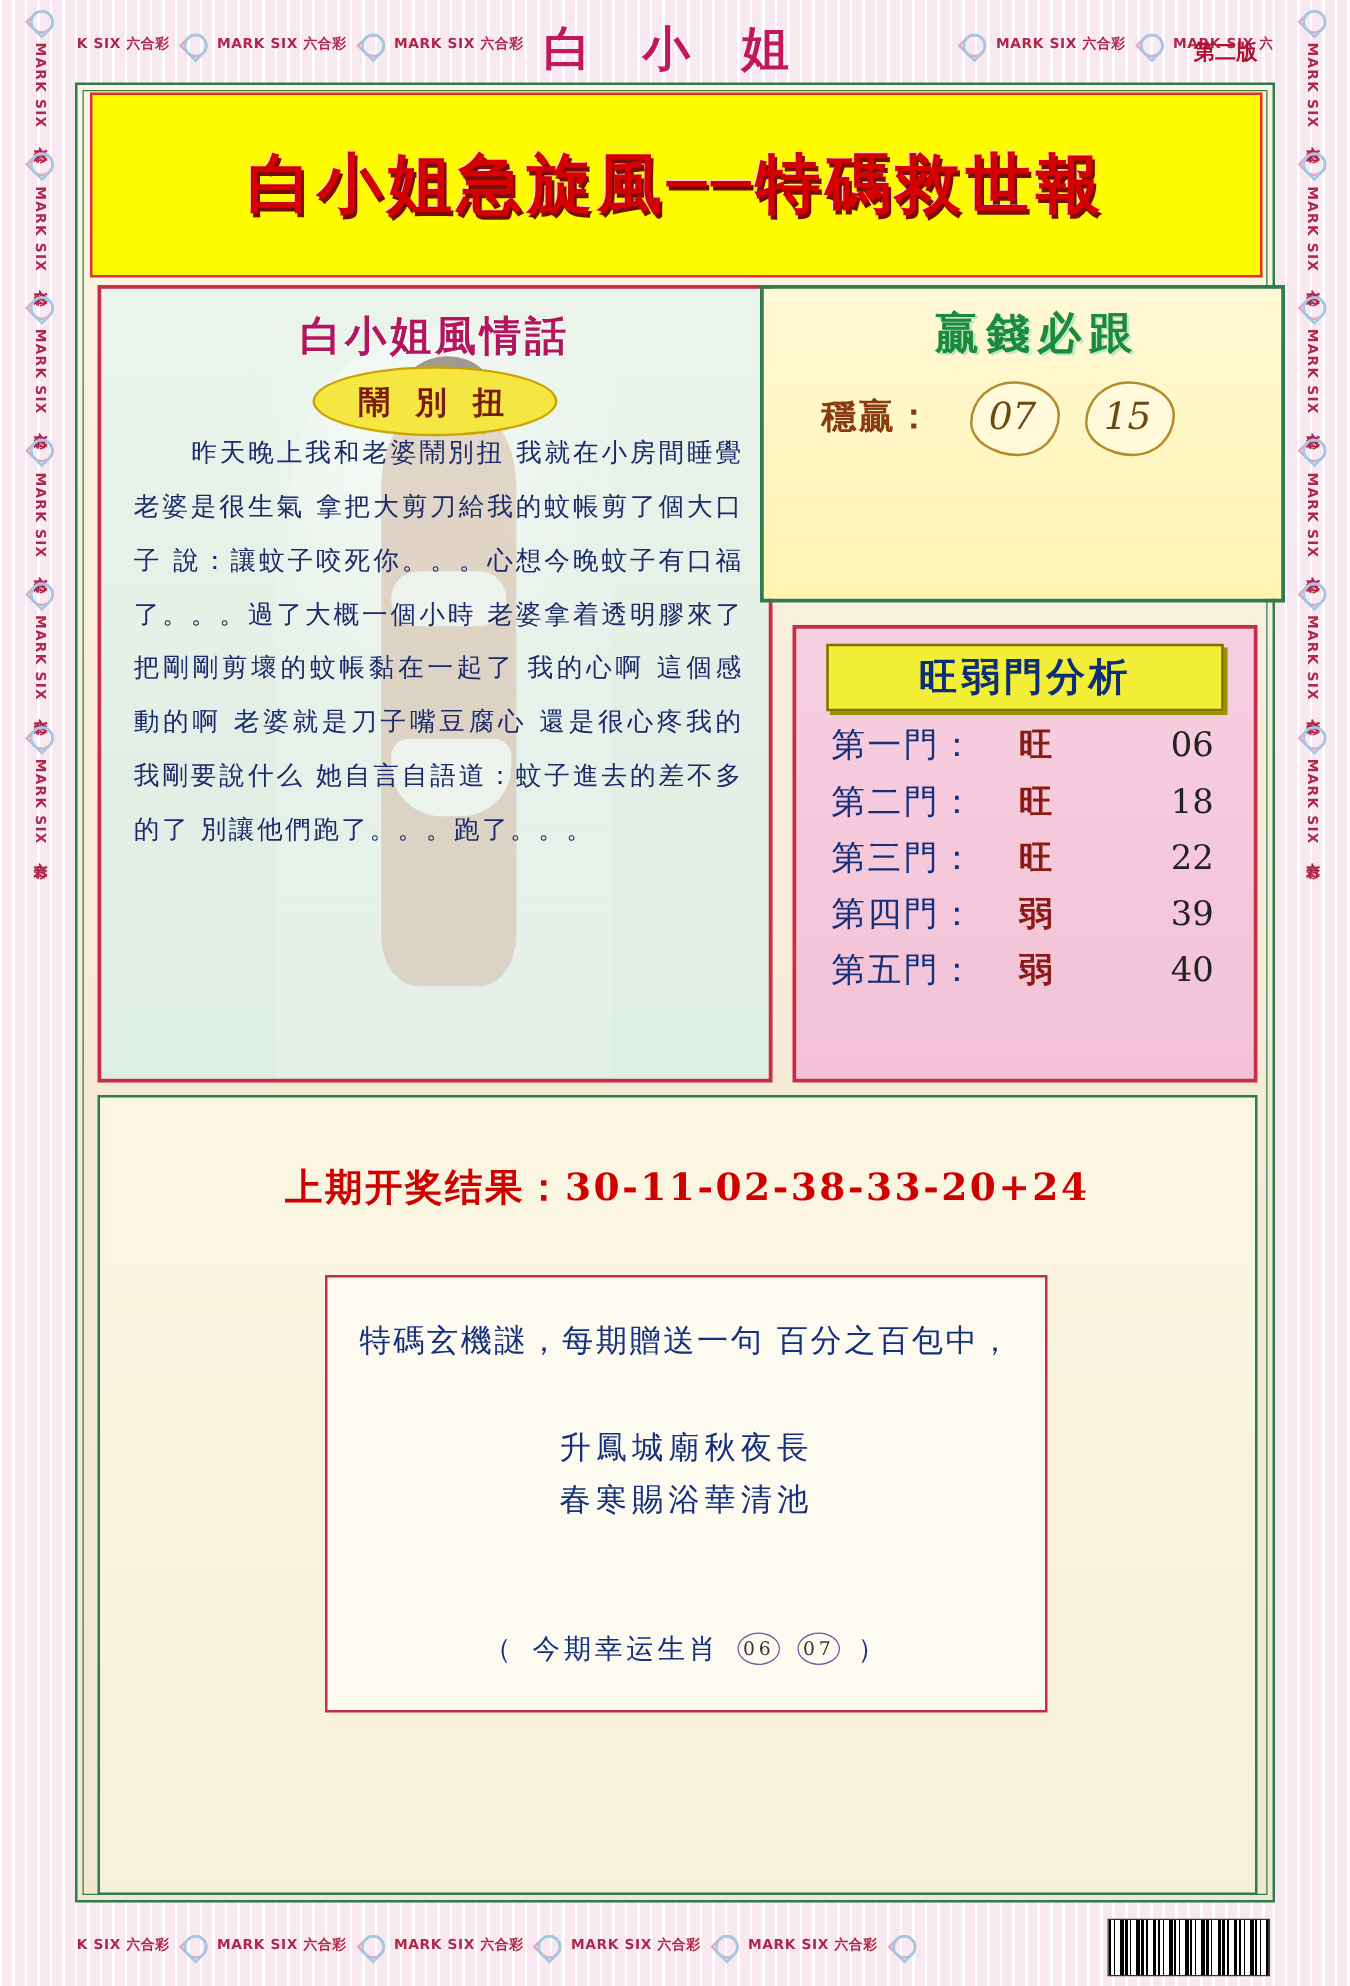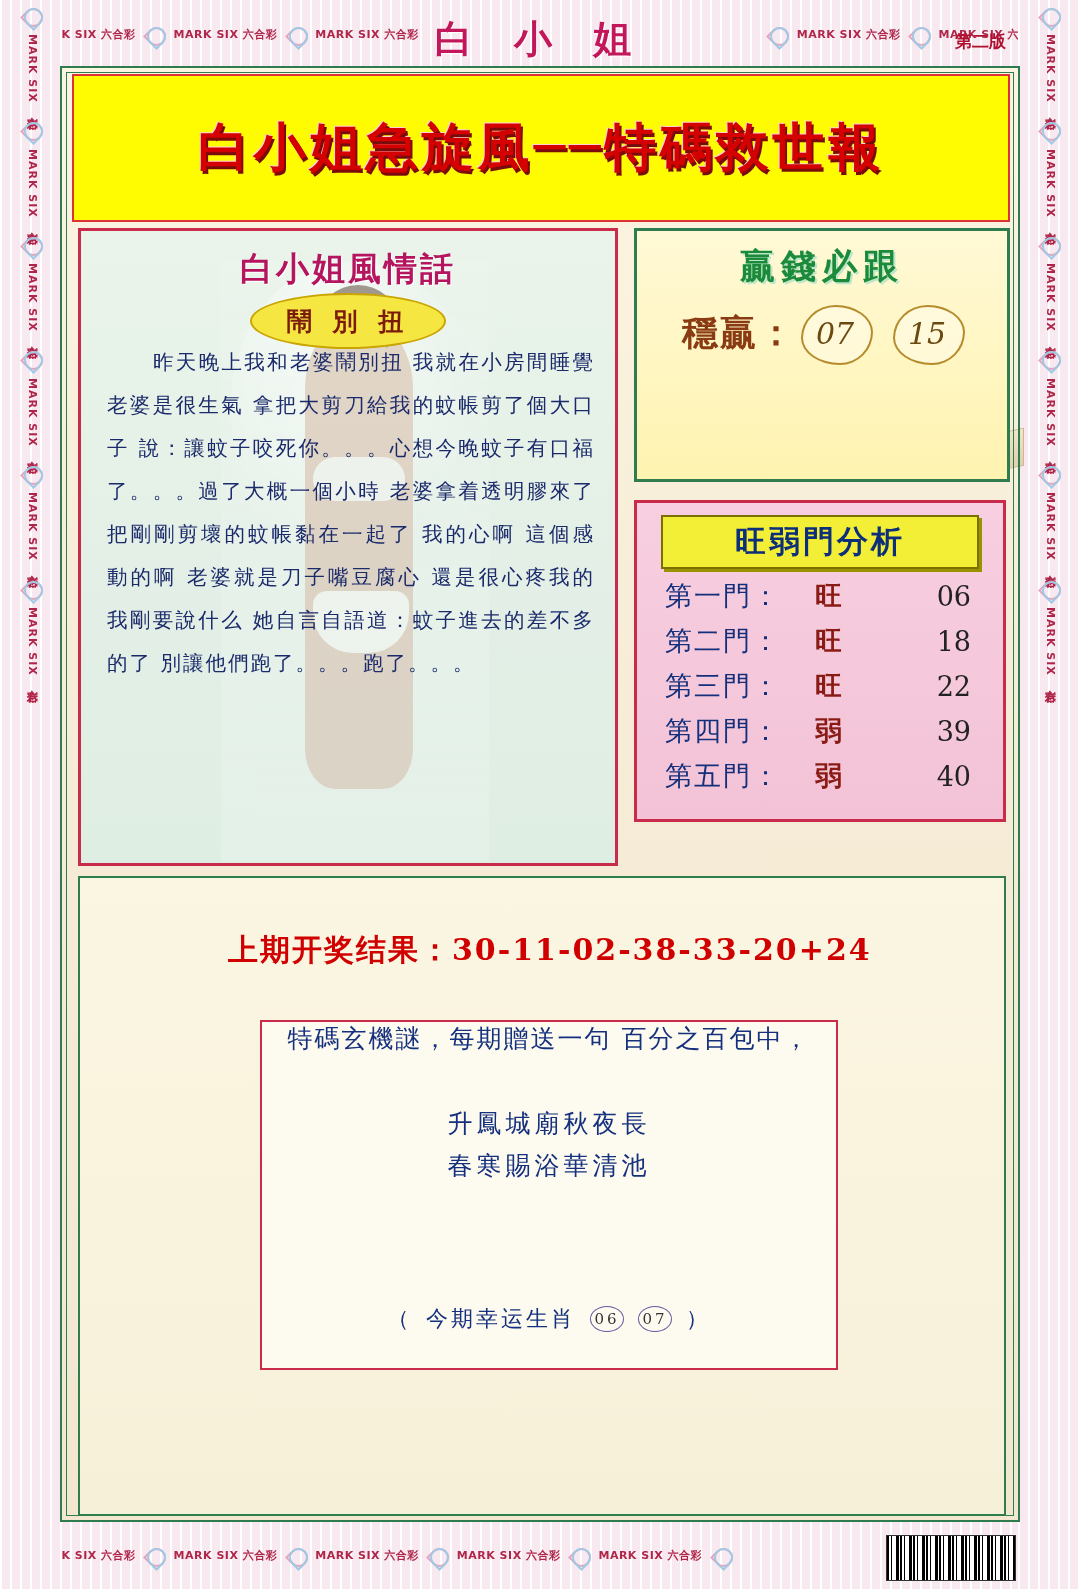--- a/index.html
+++ b/index.html
@@ -180,59 +180,60 @@
     position: absolute; left: 92px; top: 330px; width: 96px; height: 62px;
     background: #f6f3ee; border-radius: 14px 14px 40px 40px;
   }
   .ph-shade {
     position: absolute; left: 0; top: 0; width: 268px; height: 600px;
     background: linear-gradient(180deg, rgba(238,246,240,.45), rgba(231,243,236,.62));
   }
 
   
   .win-panel {
-    position: absolute; left: 634px; top: 228px;
-    width: 376px; height: 254px;
+    position: absolute; left: 608px; top: 228px;
+    width: 420px; height: 254px;
     border: 3px solid #2f7d4f;
     background: linear-gradient(180deg,#fff9d6 0%,#fff3b0 100%);
+    padding-left: 24px;
   }
   .win-title {
     text-align: center; margin-top: 12px;
     font-family: "DejaVu Serif", serif;
     font-size: 35px; font-weight: bold;
     color: #1b8a3a; letter-spacing: 6px;
     text-shadow: 2px 2px 0 #bfe6c8;
   }
   .win-row {
     display: flex; align-items: center; margin: 12px 0 0 22px;
   }
   .win-label {
     font-family: "DejaVu Serif", serif;
-    font-size: 36px; font-weight: bold; color: #8a3b12;
-    letter-spacing: 2px; width: 116px; margin-left: 23px;
+    font-size: 28px; font-weight: bold; color: #8a3b12;
+    letter-spacing: 2px; width: 116px;
   }
   .ball {
     width: 74px; height: 62px; margin-right: 18px;
     display: flex; align-items: center; justify-content: center;
     font-family: "DejaVu Serif", serif;
     font-size: 30px; font-style: italic; color: #6b4a12;
     position: relative;
   }
   .ball::before {
     content: ""; position: absolute; left: 50%; top: 50%;
     width: 68px; height: 56px; margin: -28px 0 0 -34px;
     border: 2px solid #b58b2c;
     border-radius: 48% 52% 46% 54% / 55% 45% 55% 45%;
     background: rgba(255,255,255,.35);
   }
   .ball span { position: relative; }
 
   .analysis-panel {
     position: absolute; left: 634px; top: 500px;
-    width: 372px; height: 322px;
+    width: 372px; height: 366px;
     border: 3px solid #c92b4b;
     background: linear-gradient(180deg,#f7cfe0 0%,#f3c2d6 100%);
   }
   .analysis-title-wrap {
     margin: 12px auto 0; width: 318px; height: 54px;
     background: #f2ef36;
     border: 2px solid #7a6f00;
     display: flex; align-items: center; justify-content: center;
     box-shadow: 3px 3px 0 #9a9300;
   }
@@ -264,21 +265,21 @@
     letter-spacing: 2px;
     white-space: nowrap;
   }
   .riddle-box {
     position: absolute; left: 180px; top: 142px;
     width: 578px; height: 350px;
     border: 2px solid #c92b4b;
     background: #fdfaf0;
   }
   .riddle-head {
-    text-align: center; 
+    text-align: center; margin-top: 34px;
     font-family: "DejaVu Serif", serif;
     font-size: 25px; color: #15307d; letter-spacing: 2px;
   }
   .riddle-verse {
     text-align: center; margin-top: 48px;
     font-family: "DejaVu Serif", serif;
     font-size: 25px; color: #15307d; letter-spacing: 4px; line-height: 42px;
   }
   .lucky-row {
     position: absolute; left: 0; bottom: 34px; width: 100%;

